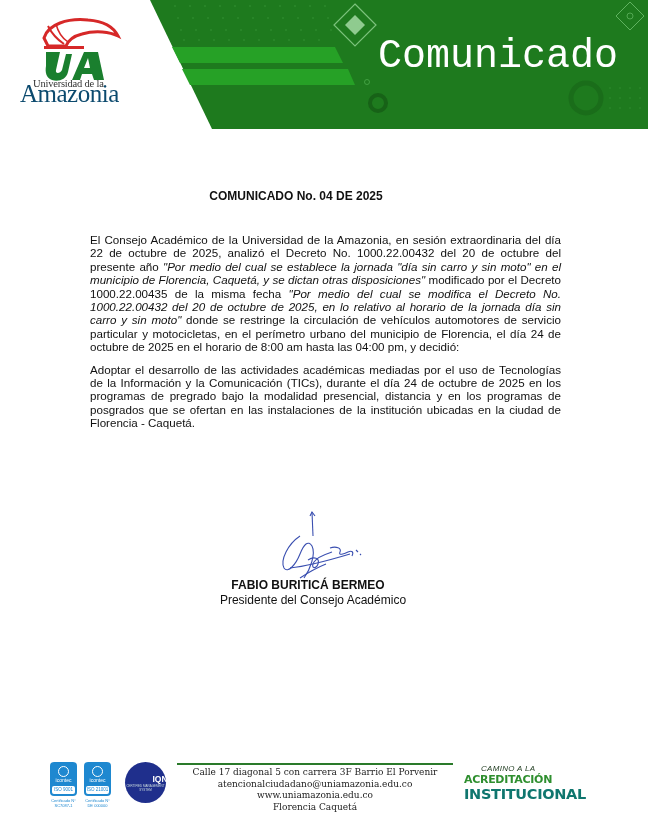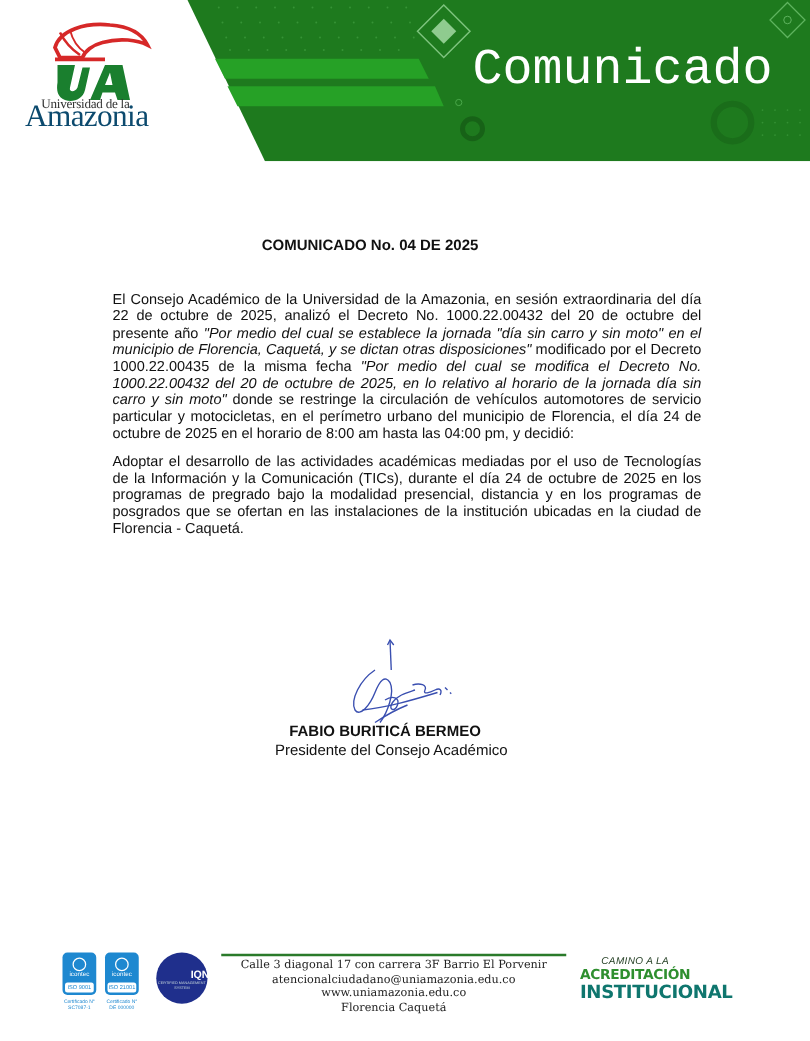--- a/index.html
+++ b/index.html
@@ -174,21 +174,21 @@
 </div>
 <div class="cert-cap" style="left:84px;">Certificado N° DE 000000</div>
 
 <div class="iqnet">
   <div class="txt">IQNET</div>
   <div class="sub">CERTIFIED MANAGEMENT SYSTEM</div>
 </div>
 
 <div class="footer-rule"></div>
 <div class="footer-address">
-  <div>Calle 3 diagonal 17 con carrera 3F Barrio El Porvenir</div>
+  <div>Calle 17 diagonal 5 con carrera 3F Barrio El Porvenir</div>
   <div>atencionalciudadano@uniamazonia.edu.co</div>
   <div>www.uniamazonia.edu.co</div>
   <div>Florencia Caquetá</div>
 </div>
 
 <div class="accred">
   <div class="small">CAMINO A LA</div>
   <div class="big1">ACREDITACIÓN</div>
   <div class="big2">INSTITUCIONAL</div>
 </div>

